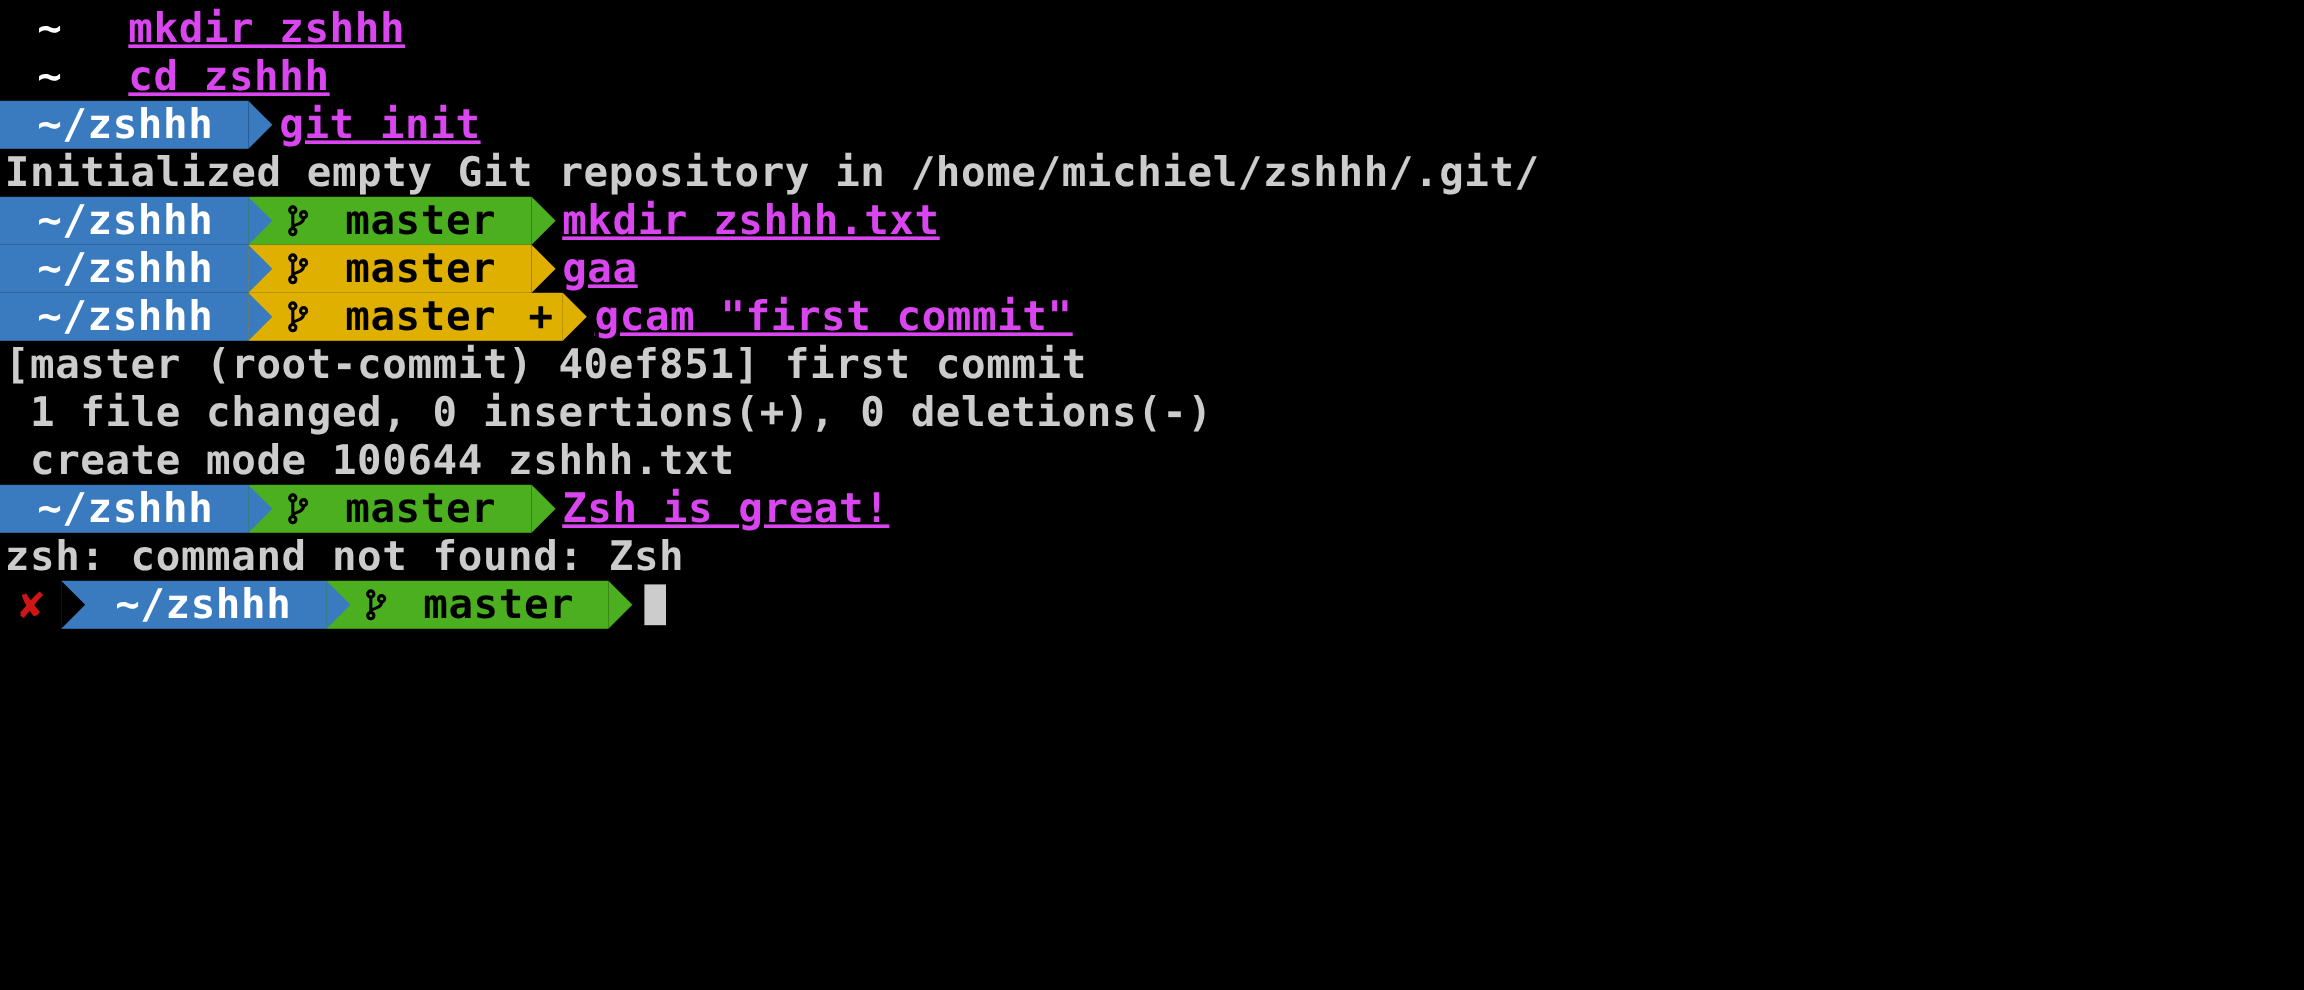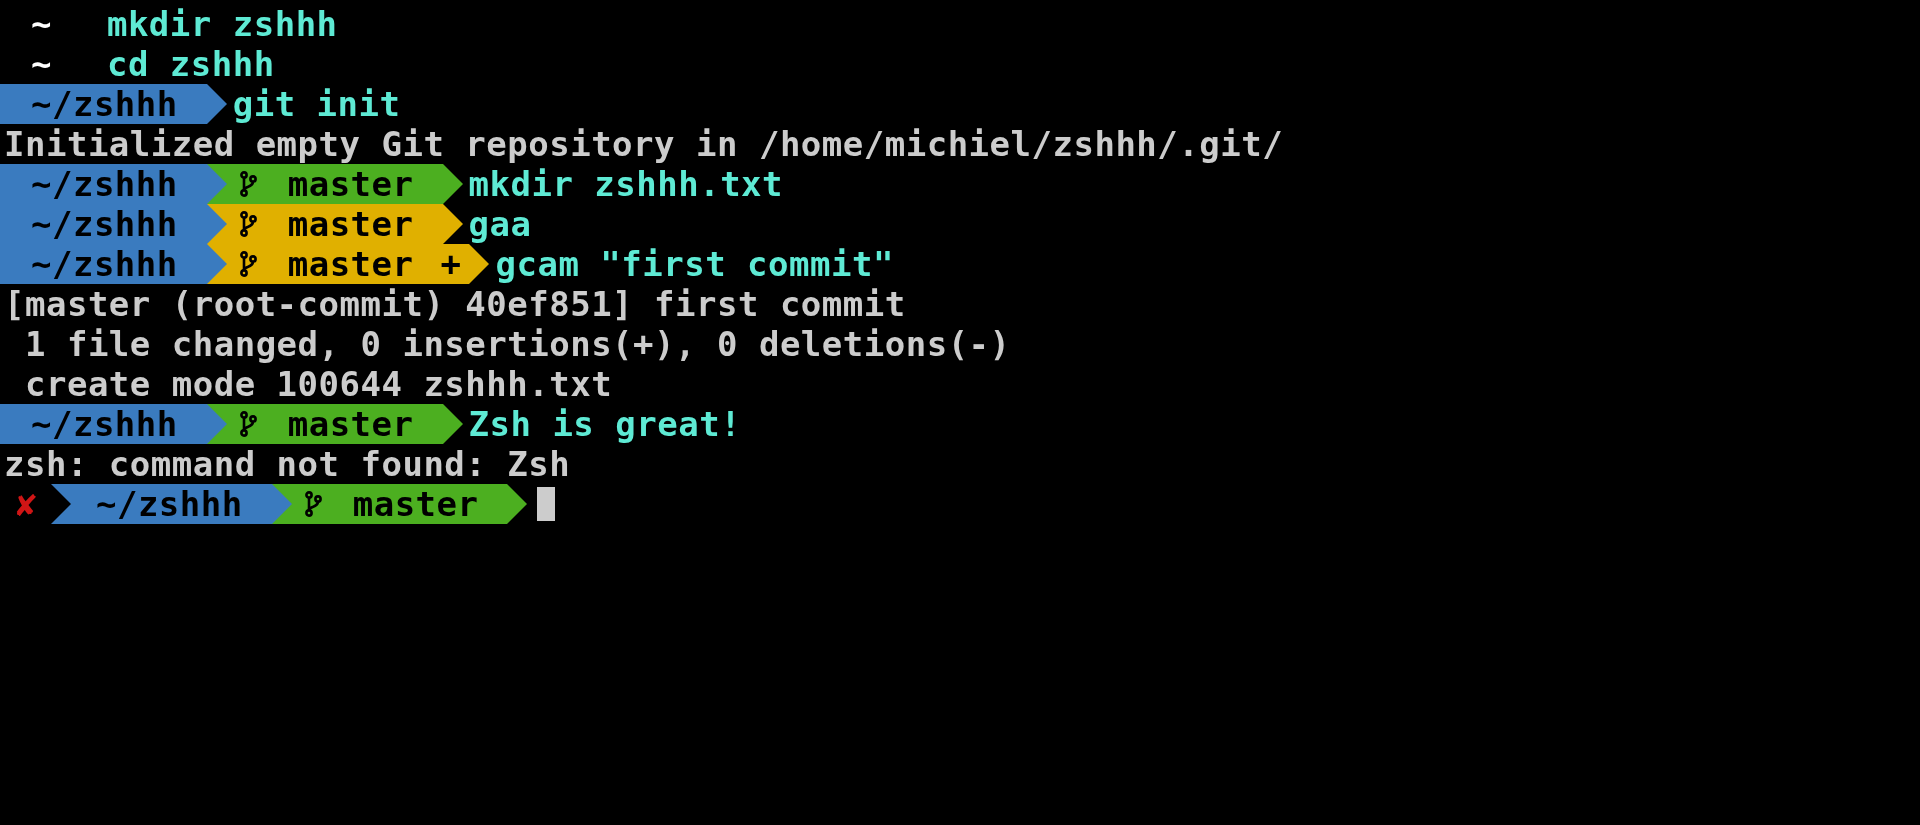--- a/index.html
+++ b/index.html
@@ -48,31 +48,32 @@
     right: -20px;
     top: 0;
     width: 0;
     height: 0;
     border-top: 20px solid transparent;
     border-bottom: 20px solid transparent;
     border-left: 20px solid var(--seg-bg);
     z-index: 1;
   }
   .seg-black { --seg-bg:#000000; background:#000000; color:#ffffff; }
-  .seg-blue  { --seg-bg:#3a7bbf; background:#3a7bbf; color:#000000; }
+  .seg-blue  { --seg-bg:#3a7bbf; background:#3a7bbf; color:#ffffff; }
   .seg-green { --seg-bg:#4caf20; background:#4caf20; color:#000000; }
   .seg-yellow{ --seg-bg:#e0b000; background:#e0b000; color:#000000; }
   .seg-blue-on-black { padding-left: 24px; }
   .seg-green-on-blue { padding-left: 30px; }
   .seg-yellow-on-blue { padding-left: 30px; }
   .cmd {
     display: inline-flex;
     align-items: center;
     padding-left: 26px;
-    color: #5eead4;
+    color: #d946ef;
+    text-decoration: underline;
   }
   .branch-icon {
     display: inline-block;
     width: 18px;
     height: 28px;
     position: relative;
     margin-right: 10px;
     margin-left: 2px;
   }
   .branch-icon svg { width:18px; height:28px; display:block; }

